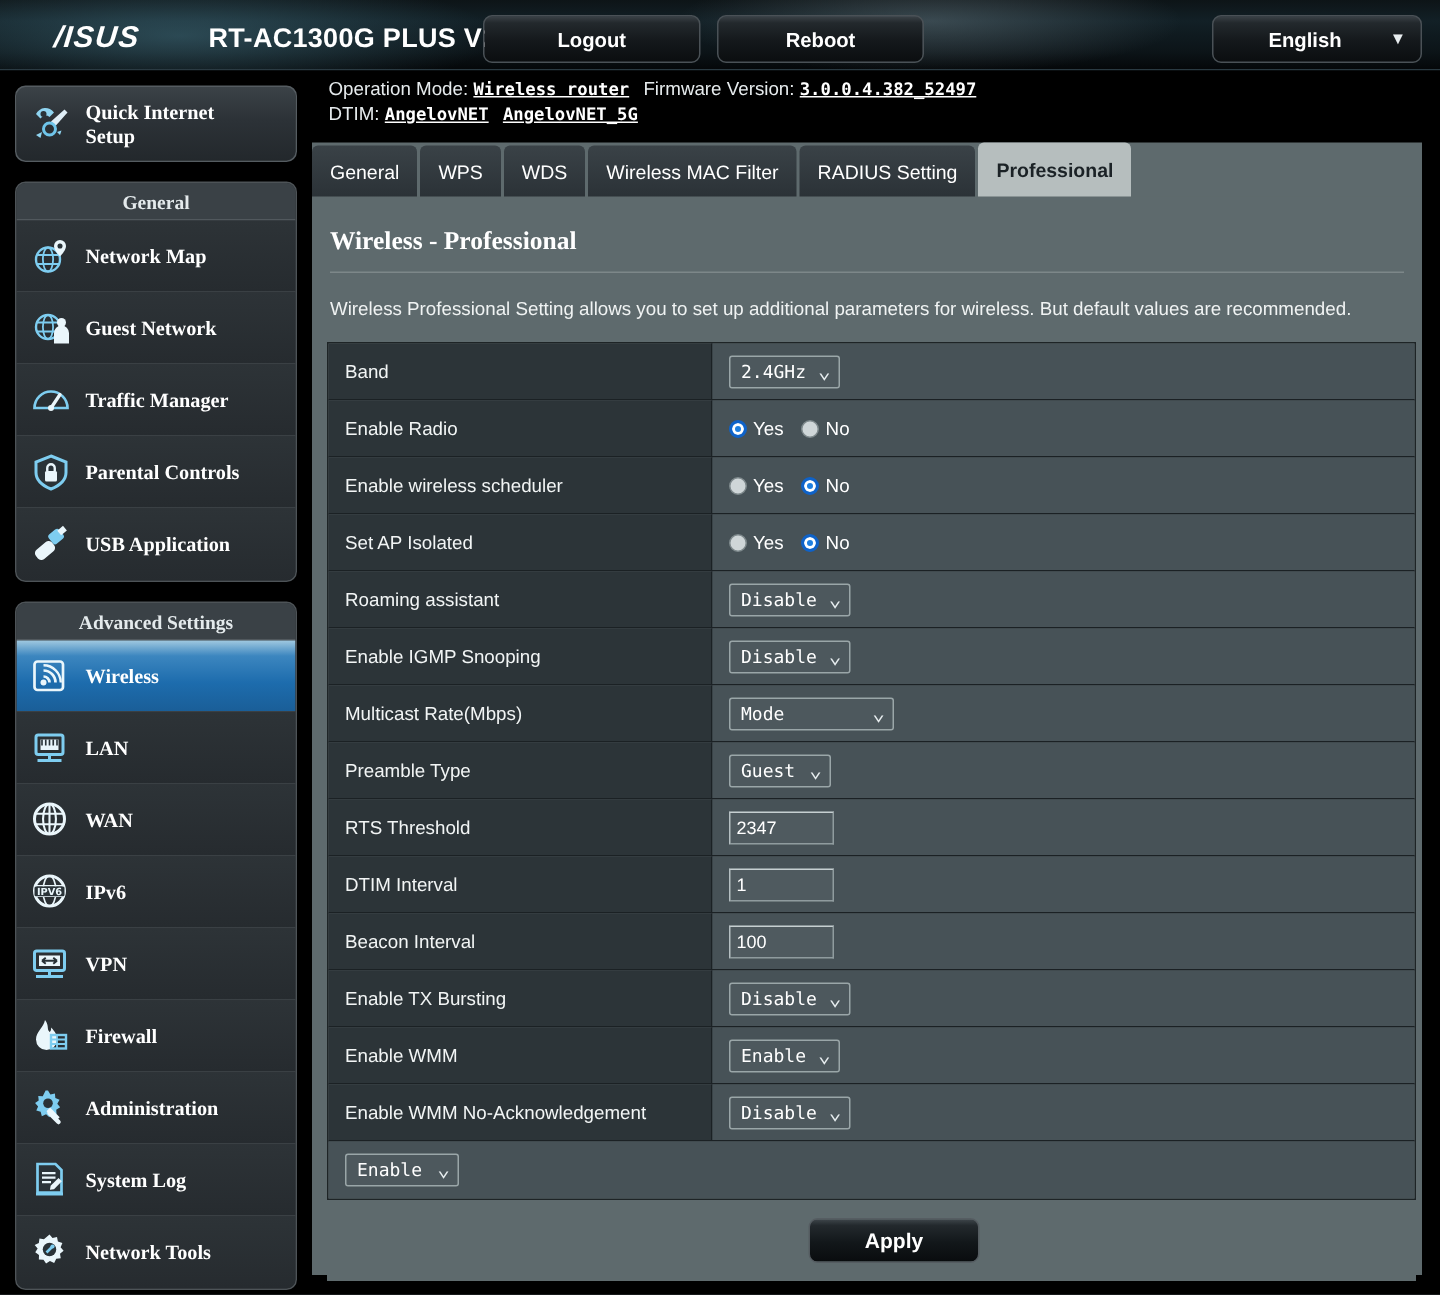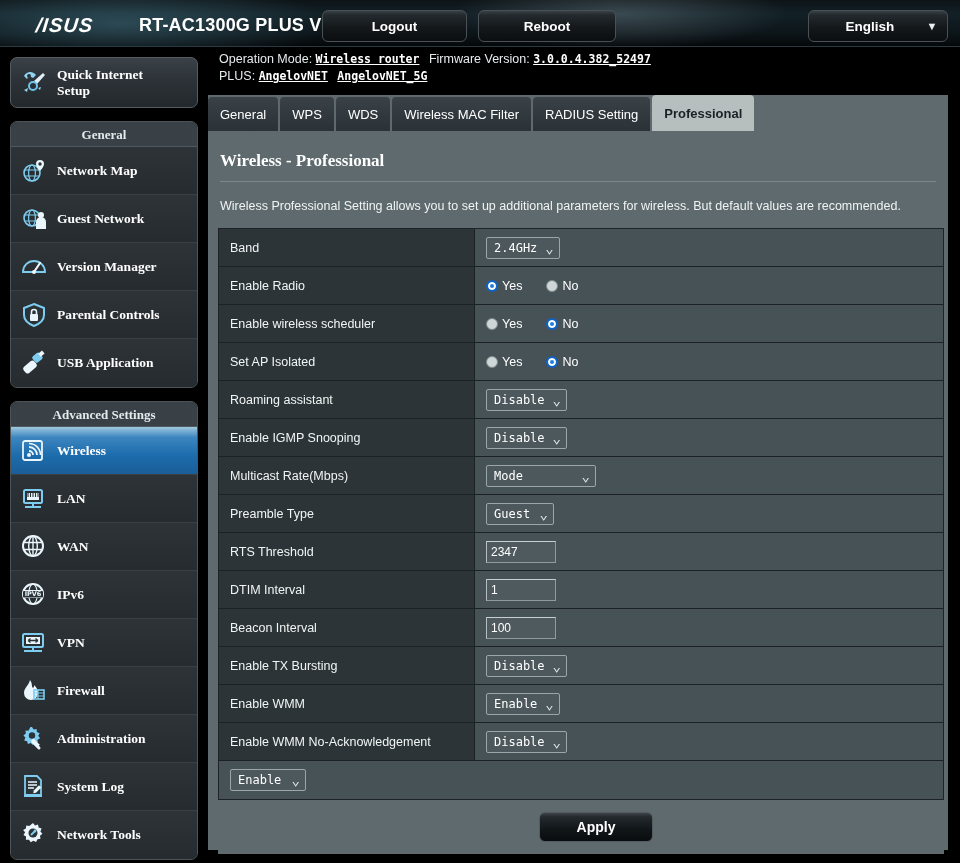--- a/index.html
+++ b/index.html
@@ -168,21 +168,21 @@
   .sel-lg { min-width: 110px; }
   
   .tinput {
     width: 70px; height: 22px;
     background: #4f5a5f; border: 1px solid #8f9b9e;
     border-top-color: #c6cfd1; border-left-color: #b5bfc2;
     color: #fff; font-size: 12px; padding: 0 4px;
     font-family: "Liberation Sans", sans-serif;
   }
   
-  .radio-group { display: flex; align-items: center; gap: 18px; }
+  .radio-group { display: flex; align-items: center; gap: 6px; }
   .radio-opt { display: flex; align-items: center; gap: 4px; cursor: pointer; margin-right: 6px; }
   .radio {
     width: 12px; height: 12px; border-radius: 50%;
     background: #cfd6d8; border: 1px solid #7e898c;
     display: inline-block; position: relative;
   }
   .radio.on {
     background: #1e7fe0; border: 2px solid #0f62c8;
     box-shadow: inset 0 0 0 2px #fff;
   }
@@ -218,21 +218,21 @@
 </div>
 
 <div id="infobar">
   <div id="info-line1">
     <span>Operation Mode:</span>
     <span class="ul-link">Wireless router</span>
     <span style="margin-left:6px">Firmware Version:</span>
     <span class="ul-link">3.0.0.4.382_52497</span>
   </div>
   <div id="info-line2">
-    <span>PLUS:</span>
+    <span>DTIM:</span>
     <span class="ul-link">AngelovNET</span>
     <span class="ul-link" style="margin-left:6px">AngelovNET_5G</span>
   </div>
   <div id="app-label" style="color: rgb(20, 210, 20);">App</div>
   <div id="icon-screen">
     <svg width="22" height="18" viewBox="0 0 22 18">
       <rect x="5" y="4" width="13" height="10" fill="none" stroke="#14d214" stroke-width="2"></rect>
       <path d="M3 1 h11 v2 h-9 v8 h-2 z" fill="#14d214"></path>
       <rect x="8" y="15" width="7" height="2" fill="#14d214"></rect>
     </svg>
@@ -295,21 +295,21 @@
           <span>Guest Network</span>
         </div>
         <div class="menu-item">
           <span class="menu-icon">
             <svg width="26" height="26" viewBox="0 0 26 26">
               <path d="M2 18a11 11 0 0 1 22 0z" fill="none" stroke="#7ecdf0" stroke-width="1.8"></path>
               <path d="M13 18 L19 9" stroke="#eaf6fb" stroke-width="2.2" stroke-linecap="round"></path>
               <circle cx="13" cy="18" r="2" fill="#eaf6fb"></circle>
             </svg>
           </span>
-          <span>Version Manager</span>
+          <span>Traffic Manager</span>
         </div>
         <div class="menu-item">
           <span class="menu-icon">
             <svg width="26" height="26" viewBox="0 0 26 26">
               <path d="M13 2 L23 6 v7c0 6-5 9-10 11C8 22 3 19 3 13V6z" fill="#2a3338" stroke="#7ecdf0" stroke-width="2"></path>
               <rect x="9" y="12" width="8" height="7" rx="1" fill="#eaf6fb"></rect>
               <path d="M10.5 12v-2a2.5 2.5 0 0 1 5 0v2" fill="none" stroke="#eaf6fb" stroke-width="1.6"></path>
             </svg>
           </span>
           <span>Parental Controls</span>

